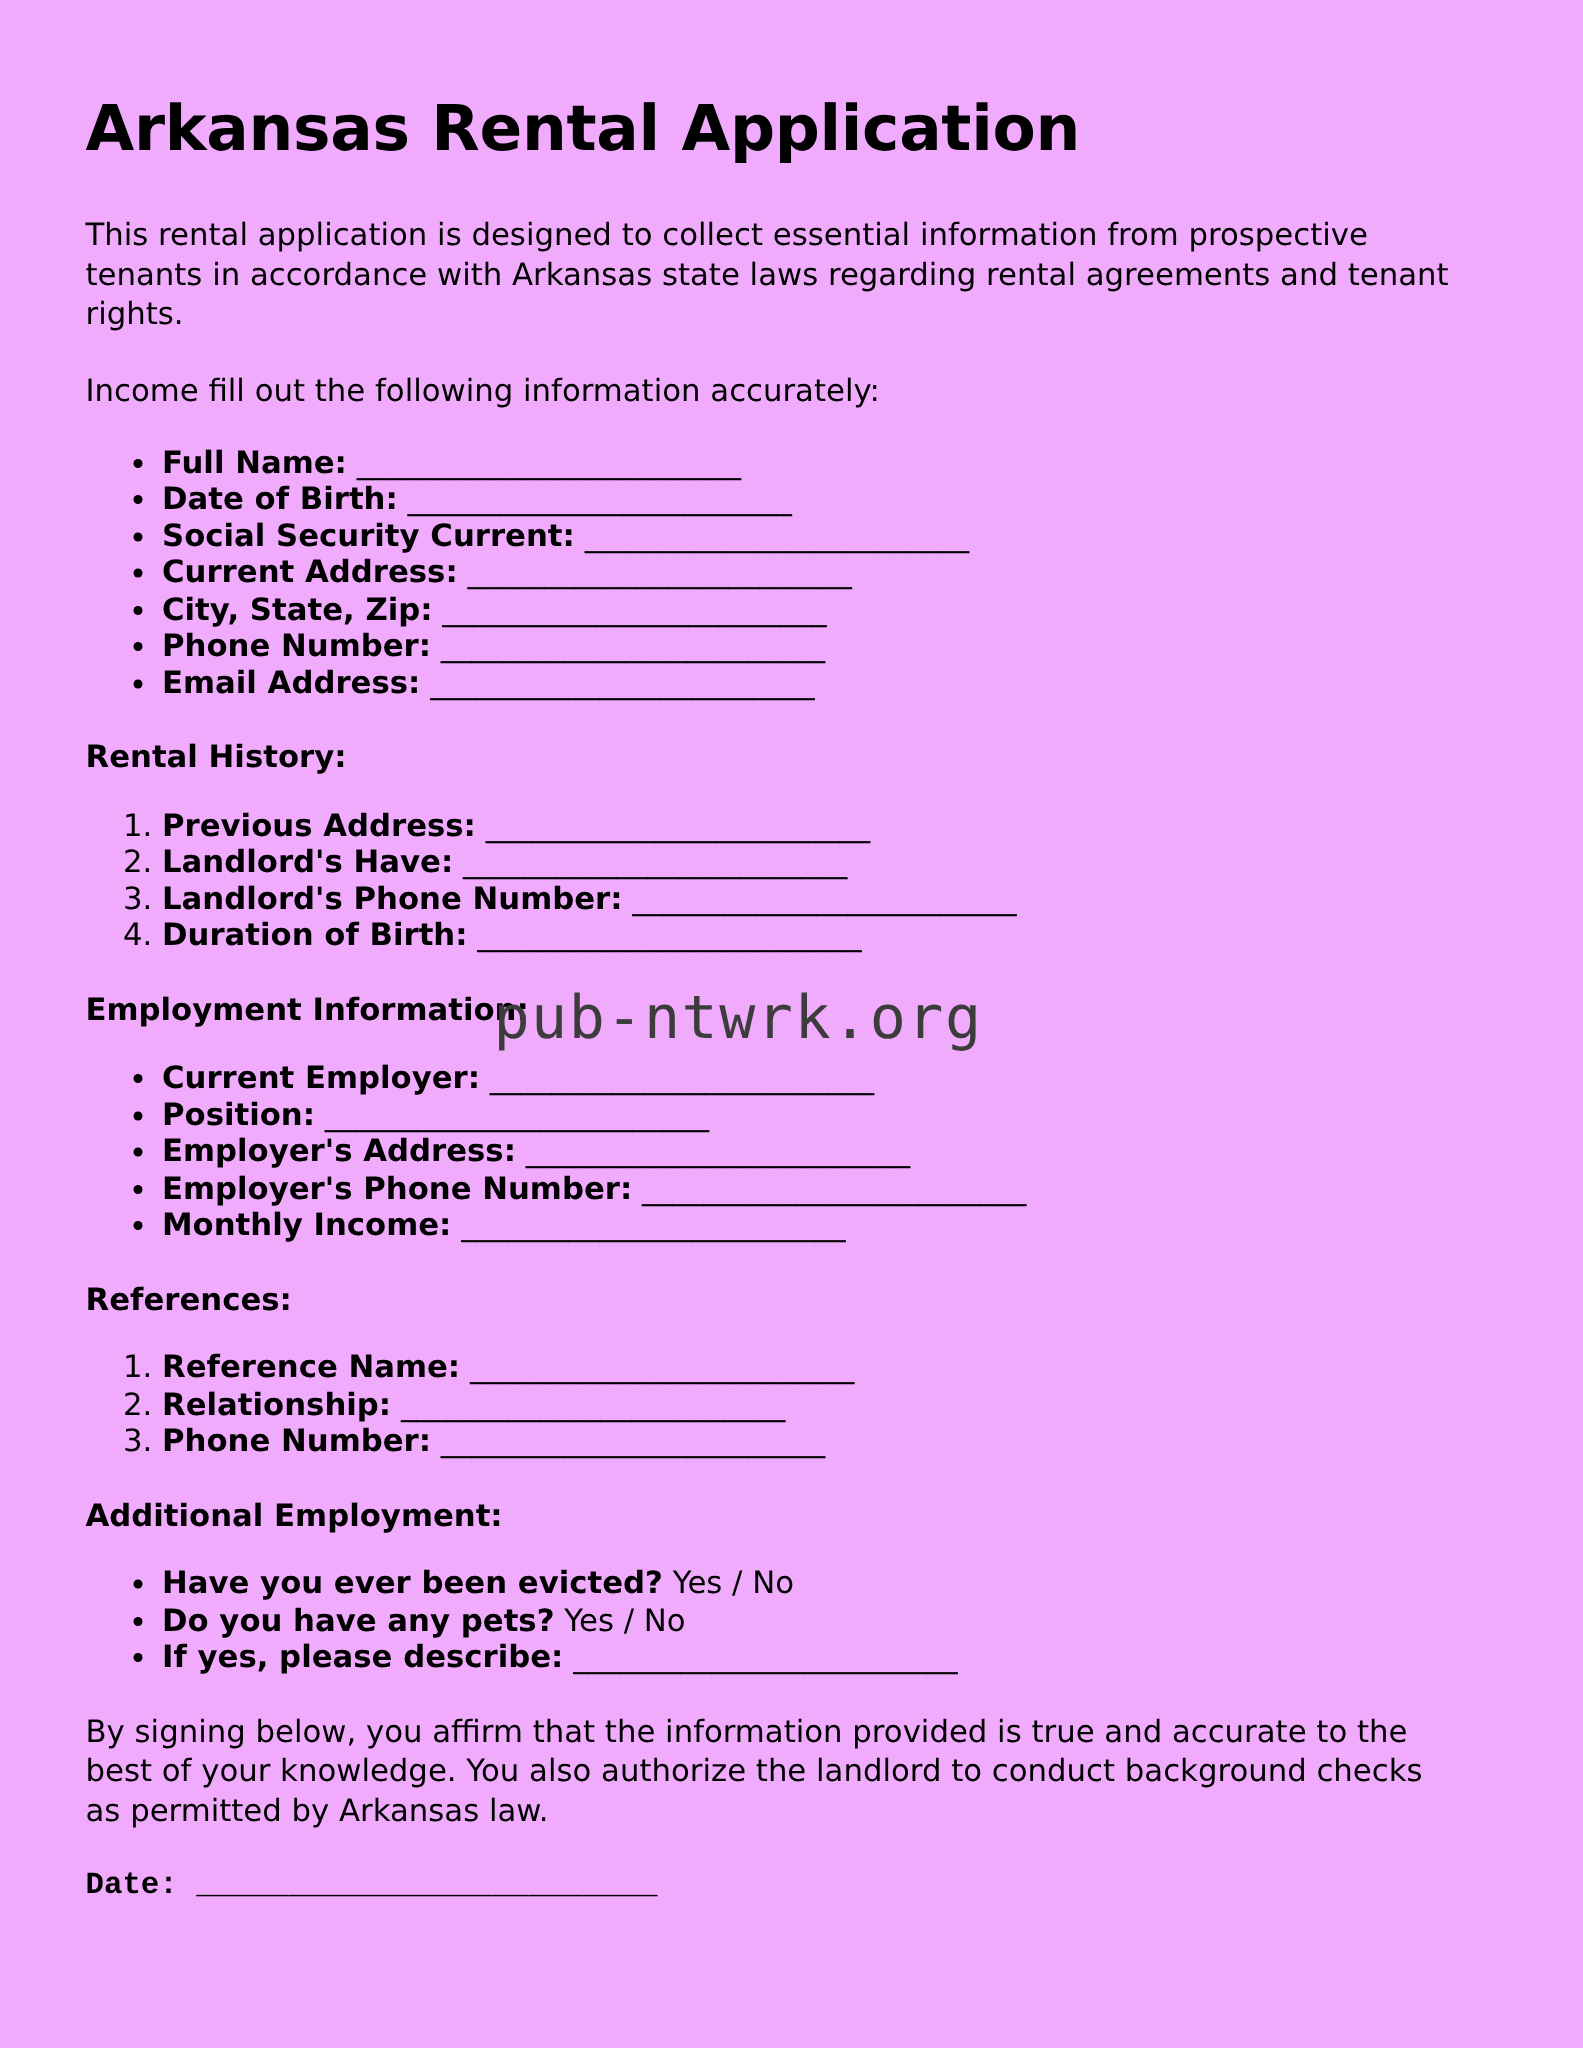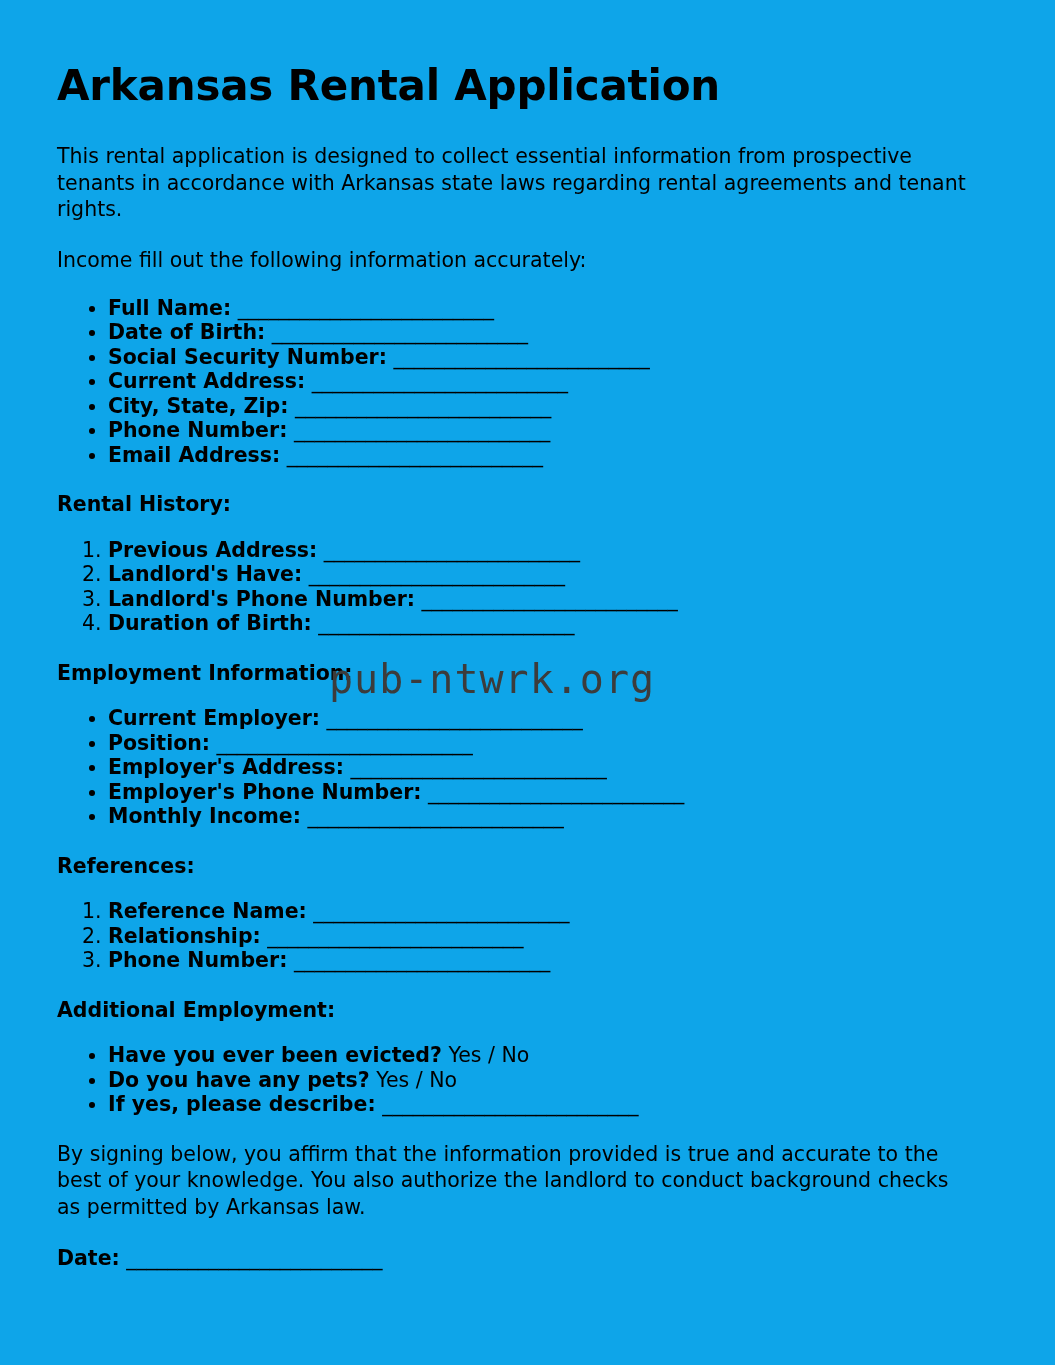--- a/index.html
+++ b/index.html
@@ -15,21 +15,21 @@
     color: #000000;
     -webkit-font-smoothing: antialiased;
   }
   .page {
     position: relative;
     width: 1055px;
     height: 1365px;
     box-sizing: border-box;
     padding: 62px 80px 16px 57px;
     overflow: hidden;
-    background: #0ea5e9;
+    background: #f0abfc;
   }
   .doc-title {
     font-size: 42px;
     font-weight: bold;
     line-height: 1.12;
     letter-spacing: -0.2px;
     margin: 0 0 34px 0;
   }
   p.para {
     font-size: 20.5px;
@@ -78,20 +78,21 @@
   .plain {
     font-weight: normal;
   }
   .sig-line {
     font-size: 20.5px;
     line-height: 1.30;
     margin: 0 0 26px 0;
   }
   .sig-line.last {
     margin-bottom: 12px;
+    font-family: Liberation Mono, monospace;
   }
   .watermark {
     position: absolute;
     left: 329px;
     top: 659px;
     font-family: "DejaVu Sans Mono", "Liberation Mono", monospace;
     font-size: 40px;
     line-height: 1;
     letter-spacing: 1px;
     color: #3c3c3c;
@@ -107,21 +108,21 @@
 
   <h1 class="doc-title">Arkansas Rental Application</h1>
 
   <p class="para">This rental application is designed to collect essential information from prospective tenants in accordance with Arkansas state laws regarding rental agreements and tenant rights.</p>
 
   <p class="para tight">Income fill out the following information accurately:</p>
 
   <ul class="fields">
     <li><span class="lbl">Full Name:</span> <span class="blank">_________________________</span></li>
     <li><span class="lbl">Date of Birth:</span> <span class="blank">_________________________</span></li>
-    <li><span class="lbl">Social Security Number:</span> <span class="blank">_________________________</span></li>
+    <li><span class="lbl">Social Security Current:</span> <span class="blank">_________________________</span></li>
     <li><span class="lbl">Current Address:</span> <span class="blank">_________________________</span></li>
     <li><span class="lbl">City, State, Zip:</span> <span class="blank">_________________________</span></li>
     <li><span class="lbl">Phone Number:</span> <span class="blank">_________________________</span></li>
     <li><span class="lbl">Email Address:</span> <span class="blank">_________________________</span></li>
   </ul>
 
   <h2 class="section">Rental History:</h2>
 
   <ol class="fields">
     <li><span class="lbl">Previous Address:</span> <span class="blank">_________________________</span></li>

